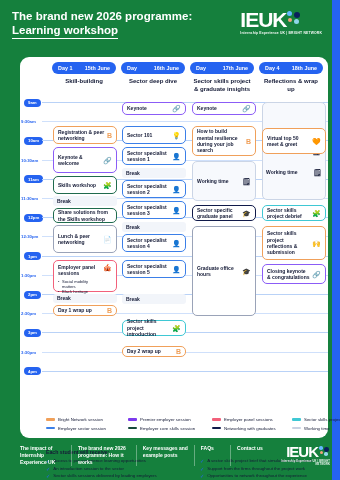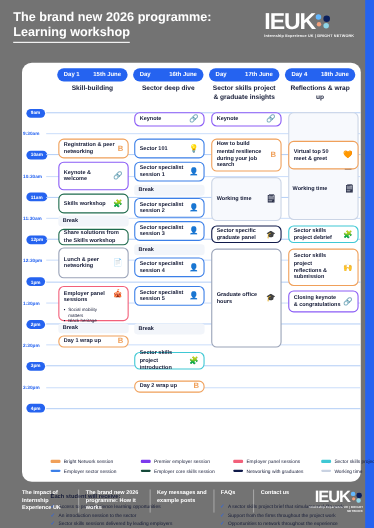--- a/index.html
+++ b/index.html
@@ -2,29 +2,29 @@
 <html><head>
 <meta charset="utf-8">
 <style>
   * { box-sizing: border-box; margin: 0; padding: 0; }
   html, body {
     width: 340px; height: 480px;
     background: #2563f0;
     font-family: "Liberation Sans", sans-serif;
     overflow: hidden;
   }
-  .page { position: relative; width: 332px; height: 480px; background: #737373; }
+  .page { position: relative; width: 332px; height: 480px; background: #15803d; }
 
   
   .header { display: flex; align-items: flex-start; justify-content: space-between;
             padding: 9px 10px 0 12px; }
   .hdr-title { color: #ffffff; font-size: 11.5px; font-weight: bold; line-height: 14px; }
   .hdr-title .l2 { display: inline-block; border-bottom: 1.6px solid #ffffff; padding-bottom: 1px; }
   .logo-wrap { text-align: right; padding-top: 1px; }
-  .logo-row { display: flex; align-items: center; }
+  .logo-row { display: flex; align-items: flex-start; }
   .logo-text { color: #fff; font-size: 21px; font-weight: bold; letter-spacing: -1px; line-height: 20px; }
   .dots { position: relative; width: 15px; height: 15px; margin-left: 1px; margin-top: 1px; }
   .dots i { position: absolute; border-radius: 50%; display: block; }
   .d1 { width: 5px; height: 5px; background: #63b8ff; left: 0px;  top: 0px; }
   .d2 { width: 6px; height: 6px; background: #0b1f5c; left: 7px;  top: 1px; }
   .d3 { width: 4px; height: 4px; background: #f2a07b; left: 1px;  top: 7px; }
   .d4 { width: 5px; height: 5px; background: #8fd6e8; left: 7px;  top: 8px; }
   .logo-sub { color: #ffffff; font-size: 3.4px; font-weight: bold; letter-spacing: .15px;
               margin-top: 1px; opacity: .95; }
 

